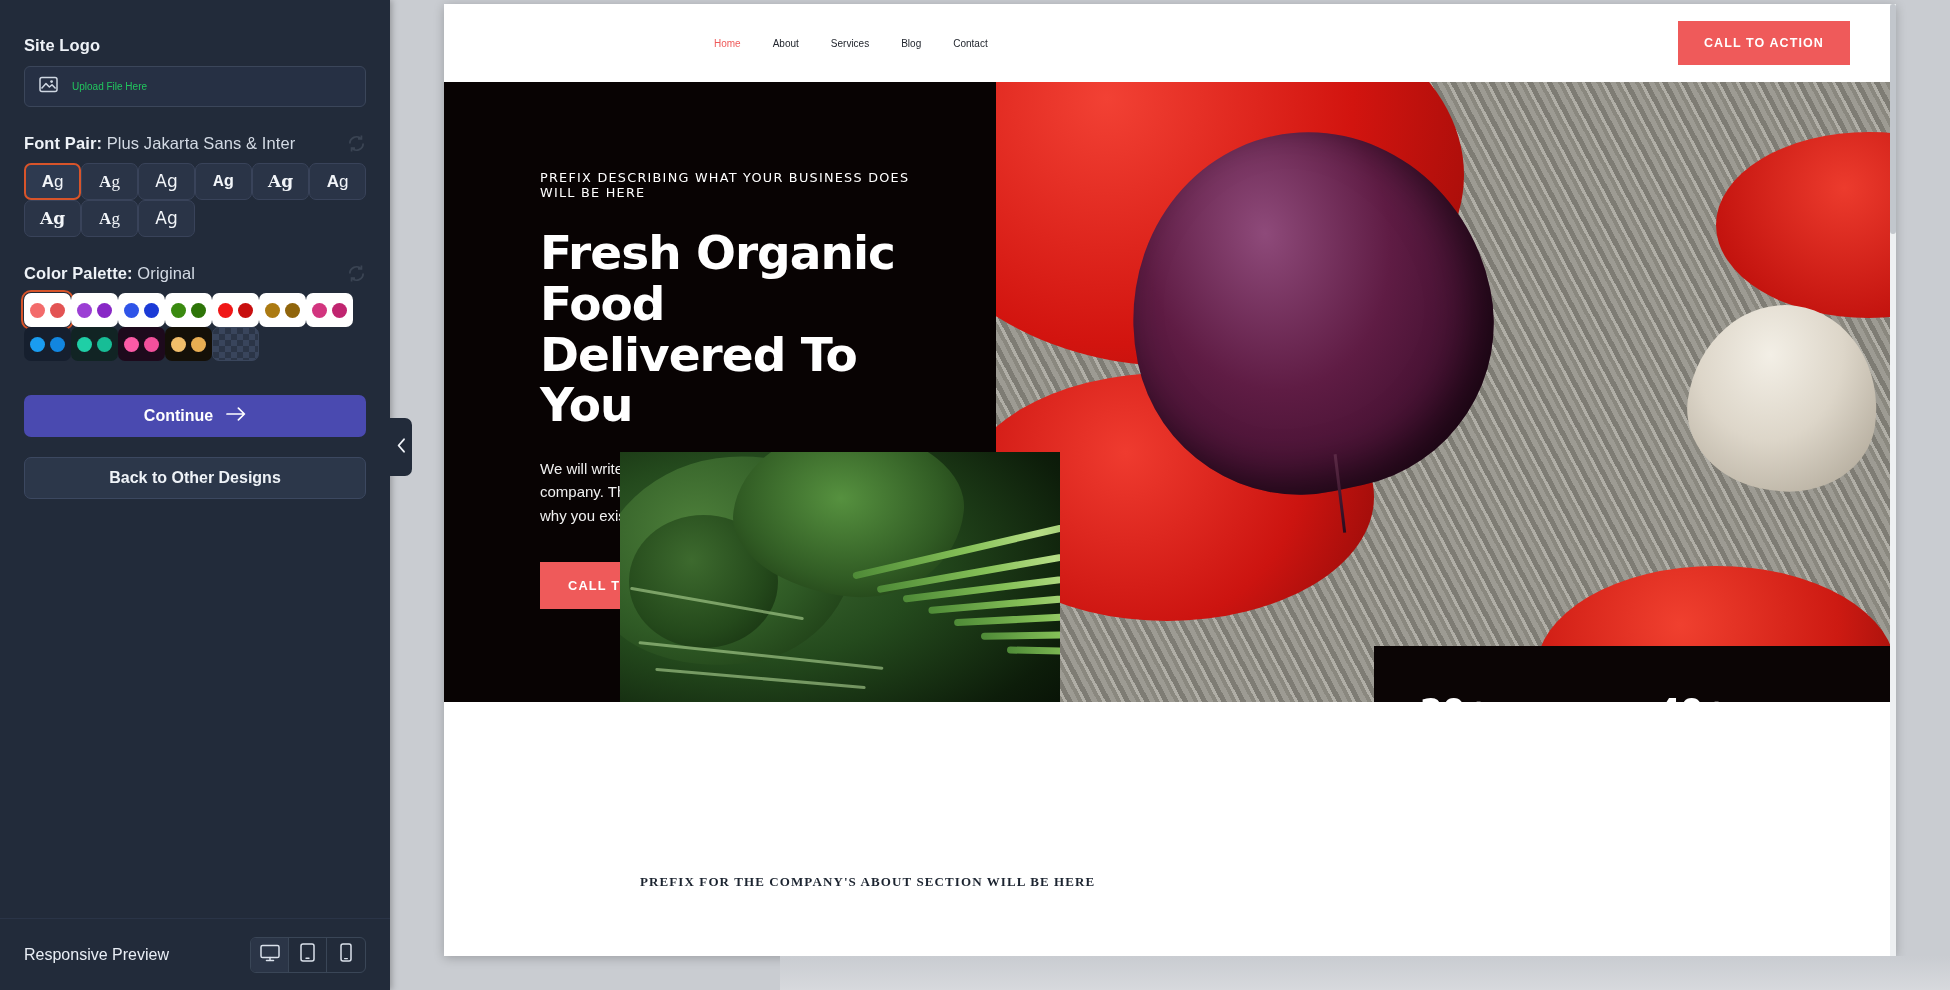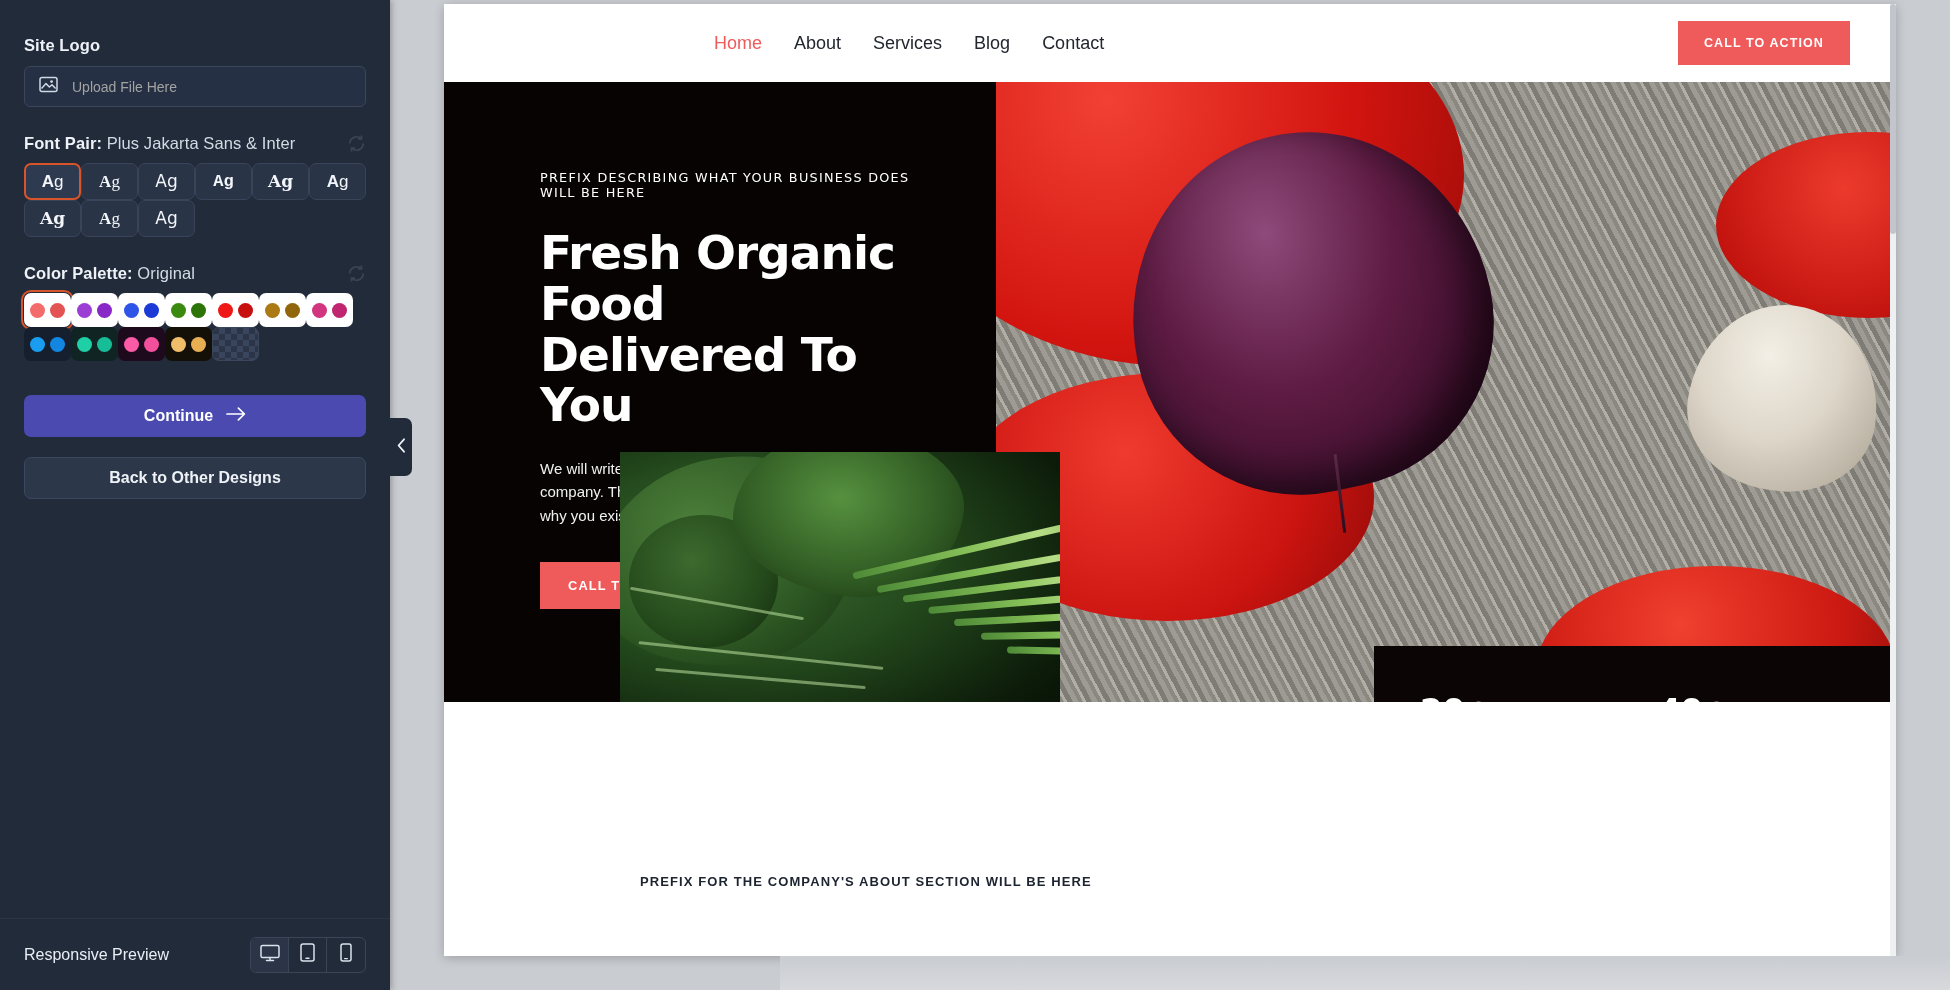--- a/index.html
+++ b/index.html
@@ -27,21 +27,21 @@
     letter-spacing: .1px; margin-bottom: 11px;
   }
   .field-label .muted { font-weight: 400; color: #d3dae4; }
 
   .upload-box {
     height: 41px; border: 1px solid #3b465a; border-radius: 6px;
     background: #263044;
     display: flex; align-items: center; gap: 14px;
     padding: 0 14px; cursor: pointer;
   }
-  .upload-box .txt { font-size: 14px; color: #a3a3a3; }
+  .upload-box .txt { font-size: 10px; color: #22c55e; }
 
   .row-label {
     display: flex; align-items: center; justify-content: space-between;
     margin-top: 27px; margin-bottom: 10px;
   }
   .row-label .field-label { margin-bottom: 0; }
   .shuffle { opacity: .18; display: flex; }
 
   .swatch-grid { display: flex; flex-wrap: wrap; }
 
@@ -137,21 +137,21 @@
   
   #site-header {
     height: 78px; background: #fff;
     display: flex; align-items: center;
     padding: 0 46px 0 140px;
   }
   #brand { font-size: 26px; font-weight: 700; color: #13161c; letter-spacing: -.3px;
            font-family: "DejaVu Sans", sans-serif; }
   #site-nav { display: flex; gap: 32px; margin-left: 130px; }
   #site-nav a {
-    font-size: 18px; color: #22262e; text-decoration: none; cursor: pointer;
+    font-size: 10px; color: #22262e; text-decoration: none; cursor: pointer;
   }
   #site-nav a.active { color: #ef5a5a; }
   #header-cta {
     margin-left: auto;
     background: #ef5a5a; color: #fff;
     font-size: 12.5px; font-weight: 700; letter-spacing: 1.1px;
     padding: 15px 26px; cursor: pointer; border: none;
   }
 
   
@@ -281,21 +281,21 @@
   .stat-lab { color: #eaeaea; font-size: 14.5px; margin-top: 9px; }
 
   
   #about-strip {
     background: #fff; height: 254px; position: relative;
     padding-left: 196px;
   }
   #about-kicker {
     position: absolute; left: 196px; top: 172px;
     font-size: 13px; font-weight: 600; letter-spacing: 1.1px; color: #1c2430;
-    font-family: Liberation Sans, sans-serif;
+    font-family: Liberation Serif, serif;
   }
   #browser-scrollbar {
     position: absolute; right: 0; top: 0; width: 6px; height: 952px;
     background: #eef0f2;
   }
   #browser-scrollbar .thumb {
     position: absolute; top: 0; left: 0; width: 6px; height: 230px;
     background: #c2c6cc; border-radius: 3px;
   }
   #bottom-fade {

